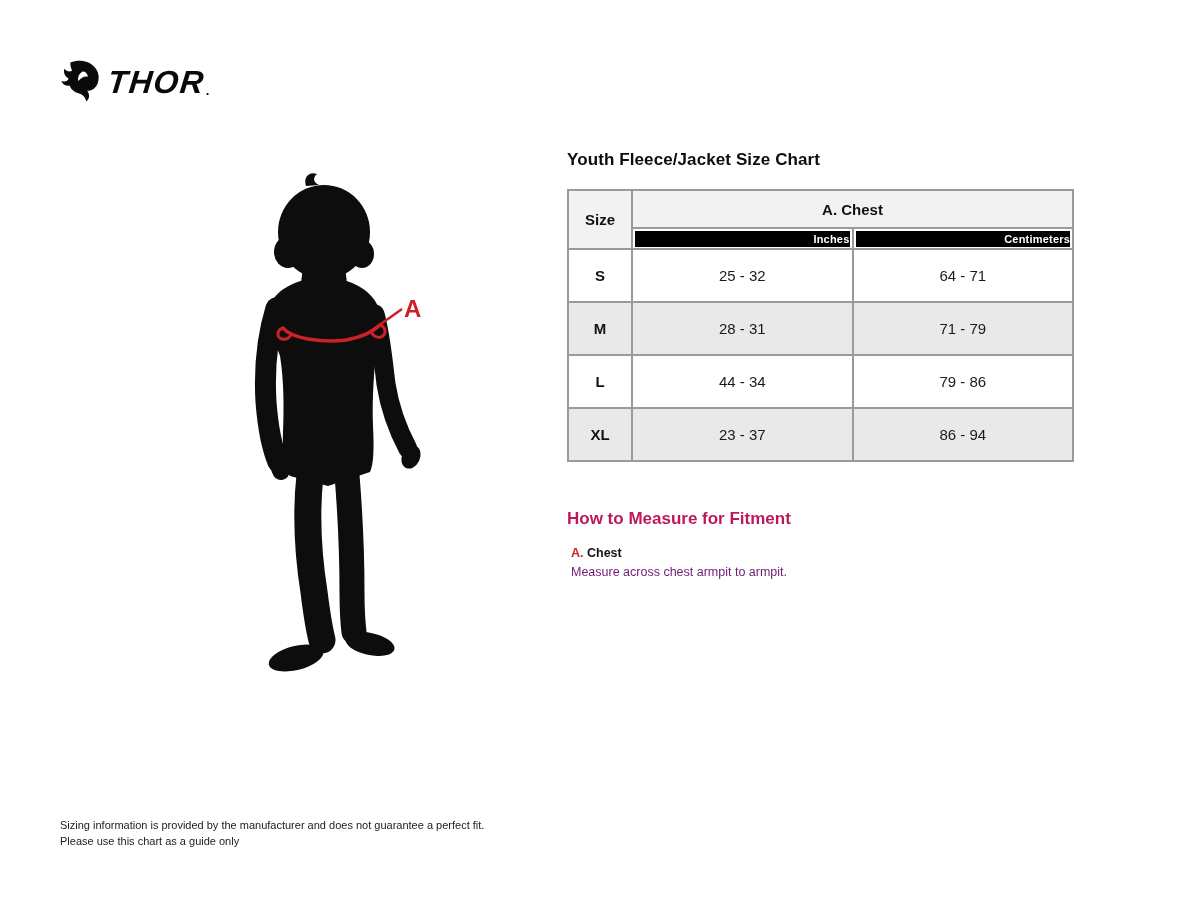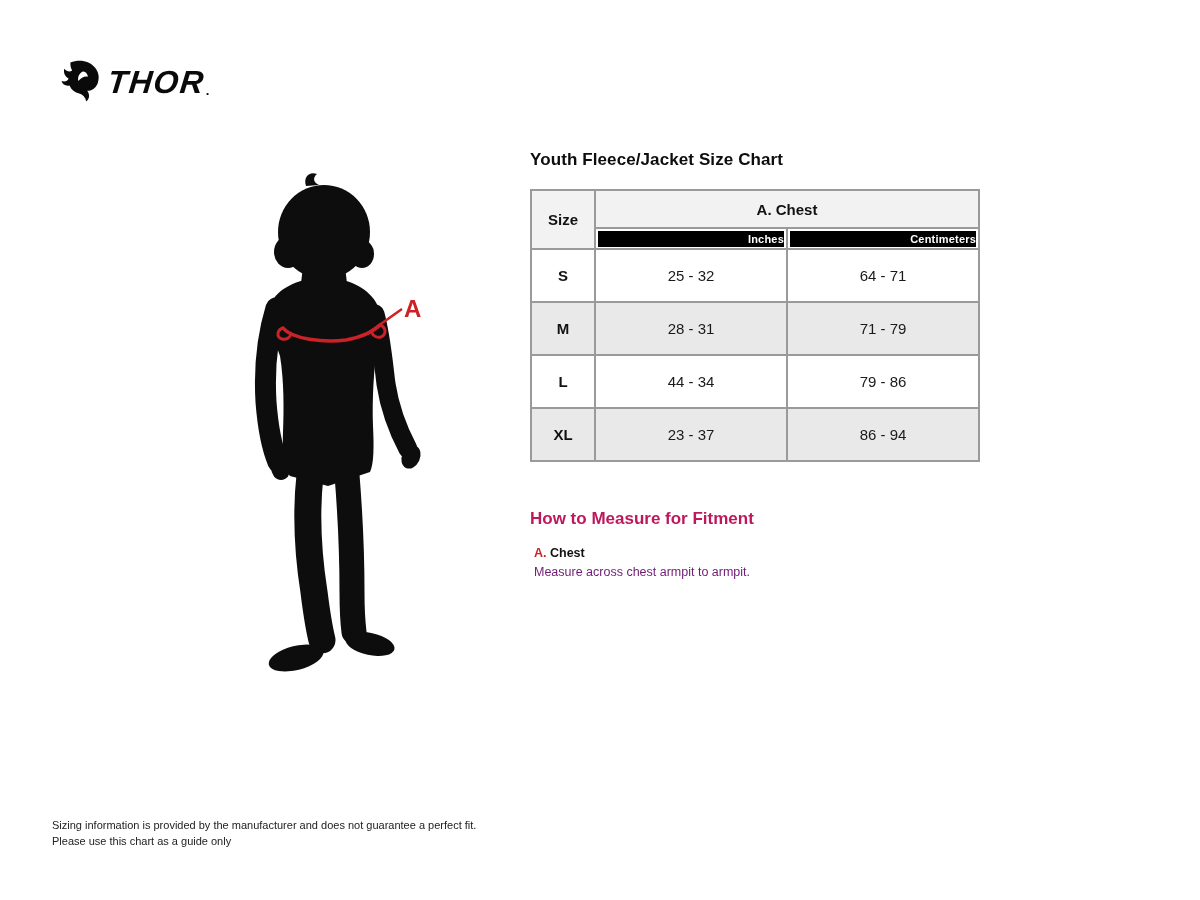--- a/index.html
+++ b/index.html
@@ -15,24 +15,24 @@
     font-size: 32px; font-weight: bold; font-style: italic;
     letter-spacing: 1.5px; transform: skewX(-6deg); color: #0a0a0a; line-height: 48px;
   }
   .logo-mark { font-size: 13px; font-weight: bold; color: #0a0a0a; align-self: flex-end; margin: 0 0 8px 1px; }
 
   
   .figure { position: absolute; left: 240px; top: 170px; width: 220px; height: 540px; }
   .figure svg { width: 100%; height: 100%; display: block; }
 
   
-  .content { position: absolute; left: 530px; top: 150px; width: 452px; }
+  .content { position: absolute; left: 567px; top: 150px; width: 452px; }
   .chart-title { font-size: 17px; font-weight: bold; margin: 0 0 19px 0; color: #0d0d0d; letter-spacing: 0.1px; }
 
-  table.size-table { border-collapse: collapse; table-layout: fixed; width: 450px; }
+  table.size-table { border-collapse: collapse; table-layout: fixed; width: 507px; }
   .size-table th, .size-table td { border: 2px solid #9a9a9a; padding: 0; }
   .th-size { width: 62px; background: #f2f2f2; font-size: 15px; font-weight: bold; color: #111; }
   .th-group { background: #f2f2f2; border-bottom: none; height: 36px; font-size: 15px; font-weight: bold; color: #111; }
   .th-sub { border-top: none; height: 19px; vertical-align: middle; background: #ffffff; }
   .bar {
     background: #000000; color: #ffffff; font-size: 11px; font-weight: bold;
     height: 16px; line-height: 16px; text-align: right; margin: 0 2px; letter-spacing: 0.2px;
   }
   .size-table tbody td { height: 51px; text-align: center; font-size: 15px; color: #1a1a1a; background: #ffffff; }
   .size-table tbody td.td-size { font-weight: bold; color: #111; }
@@ -40,21 +40,21 @@
 
   
   .measure { margin-top: 47px; }
   .measure-heading { font-size: 17px; font-weight: bold; margin: 0 0 17px 0; color: #be185d; }
   .measure-item { margin-left: 4px; }
   .measure-label { font-size: 12.5px; font-weight: bold; color: #111; margin-bottom: 5px; }
   .measure-key { color: #cc2127; }
   .measure-desc { font-size: 12.5px; color: #701a75; }
 
   
-  .disclaimer { position: absolute; left: 52px; top: 818px; font-size: 11px; color: #222; line-height: 1.45; }
+  .disclaimer { position: absolute; left: 60px; top: 818px; font-size: 11px; color: #222; line-height: 1.45; }
 </style>
 </head>
 <body>
 
 <div class="logo">
   <svg class="logo-icon" viewBox="0 0 52 52" aria-hidden="true">
     <path fill="#0a0a0a" d="M14,4 C24,0 36,2 42,10 C46,15 47,21 45,27 C43,33 38,36 33,36 C36,40 36,45 32,48 C31,43 28,40 24,39 C19,38 15,35 13,30 C9,31 5,29 4,25 C8,26 11,25 12,22 C8,20 6,16 7,11 C10,14 13,15 16,13 C14,10 14,6 14,4 Z M28,14 C24,16 22,20 23,25 C26,21 30,19 34,20 C33,16 31,14 28,14 Z"></path>
   </svg>
   <span class="logo-text">THOR</span>
   <span class="logo-mark">.</span>

